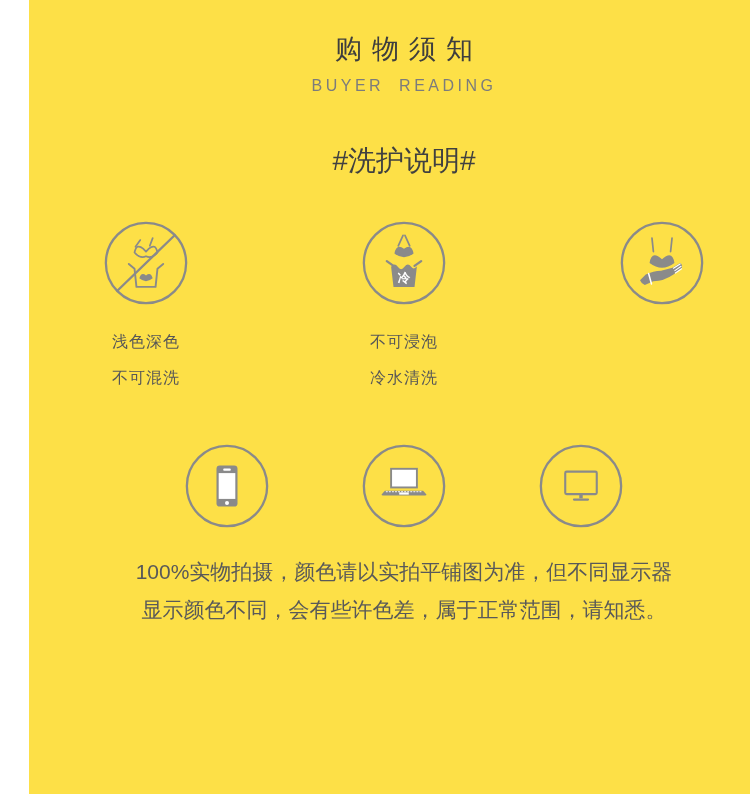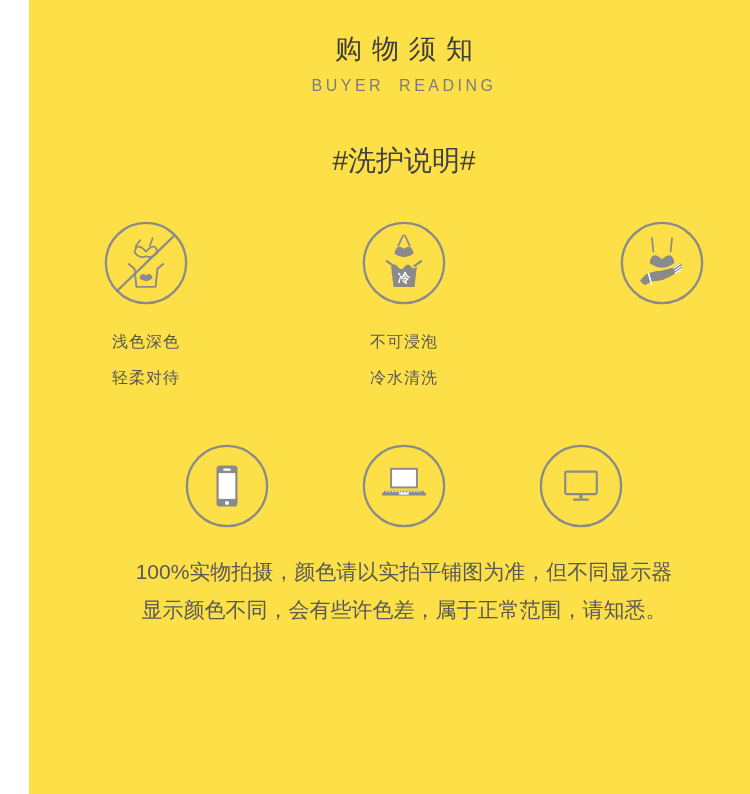--- a/index.html
+++ b/index.html
@@ -90,21 +90,21 @@
             <path d="M34,28 L39,21 M52,19 L49,27" stroke-width="1.8"></path>
             <path d="M33,34 Q35,24 42,30 Q44,32 45,33 Q46,32 48,30 Q55,24 57,34 Q51,41 45,38 Q39,41 33,34 Z" stroke-width="1.8"></path>
             <path d="M27,46 L33,51 L35,70 L55,70 L57,51 L63,46" stroke-width="2"></path>
             <path d="M38,61 Q40,54 45,58 Q50,54 52,61 Q45,67 38,61 Z" fill="#8a8a8a" stroke="none"></path>
             <line x1="15" y1="74" x2="75" y2="16" stroke-width="2.4"></line>
           </g>
         </svg>
       </div>
       <div class="caption">
         <div>浅色深色</div>
-        <div>轻柔对待</div>
+        <div>不可混洗</div>
       </div>
     </div>
 
     <div class="wash-col">
       <div class="icon-wrap">
         <svg viewBox="0 0 90 90" width="86" height="86">
           <g stroke="#8a8a8a" fill="none" stroke-linecap="round" stroke-linejoin="round">
             <circle cx="45" cy="45" r="42" stroke-width="2.4"></circle>
             <path d="M39,27 L44,16 M51,27 L46,16" stroke-width="1.8"></path>
             <path d="M35,35 Q37,24 45,30 Q53,24 55,35 Q45,43 35,35 Z" fill="#8a8a8a" stroke="none"></path>

